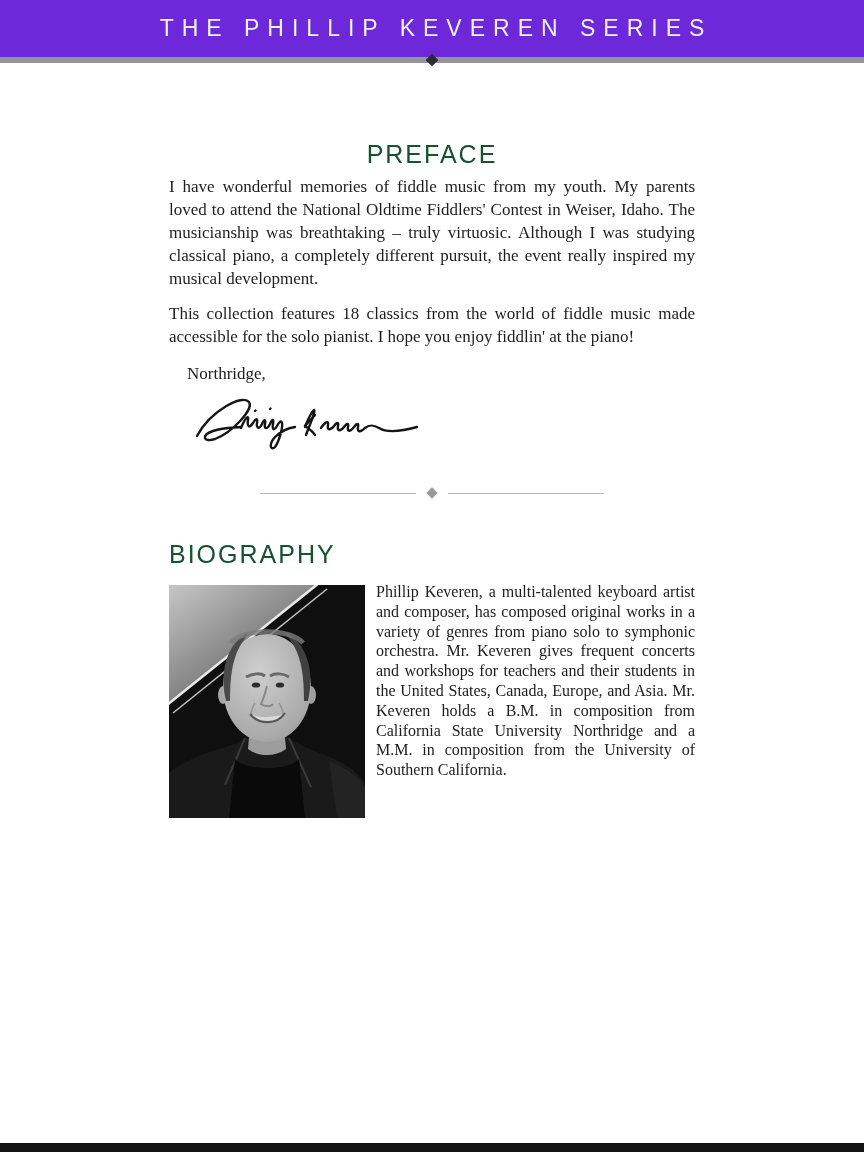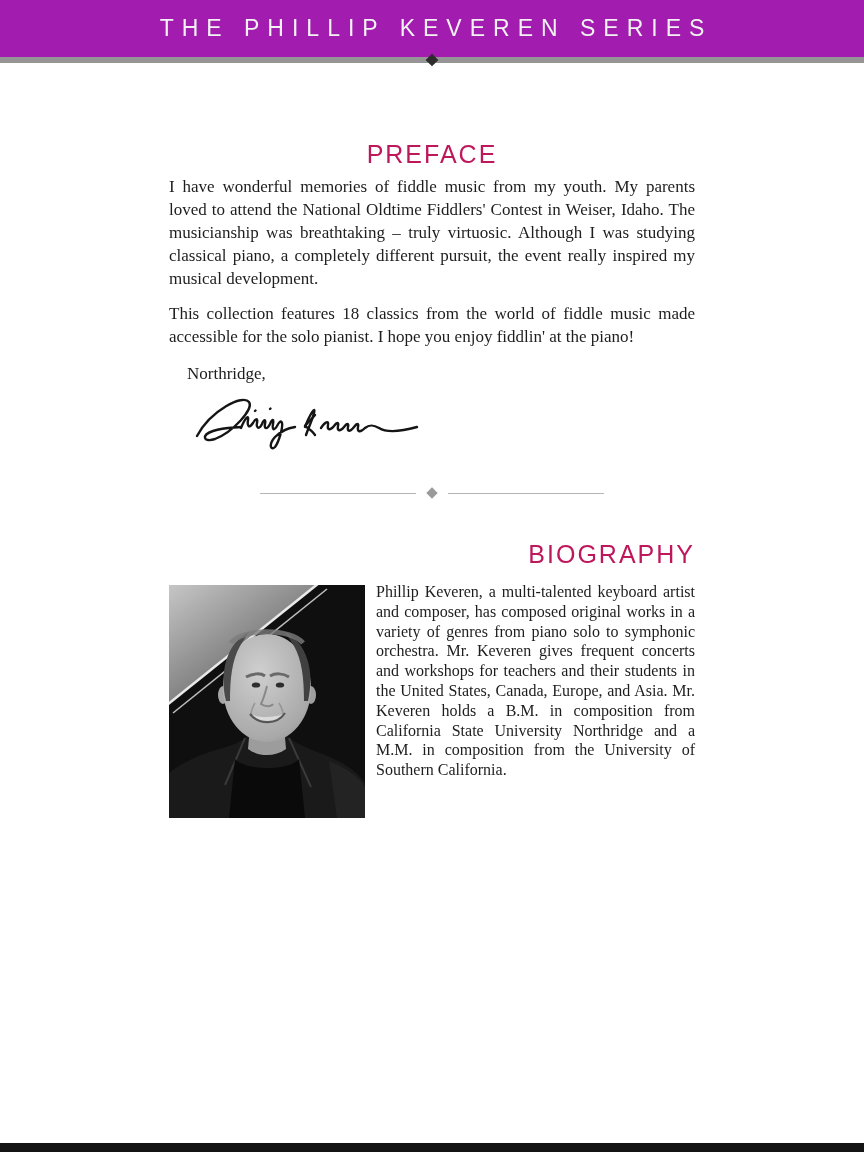--- a/index.html
+++ b/index.html
@@ -3,54 +3,54 @@
 <meta charset="utf-8">
 <style>
   html,body { margin:0; padding:0; background:#ffffff; }
   .page {
     position:relative; width:864px; height:1152px; margin:0 auto;
     background:#ffffff; overflow:hidden;
     font-family:"Liberation Serif", serif; color:#1d1d1d;
   }
   
   .band {
-    height:57px; background:#a21caf;
+    height:57px; background:#6d28d9;
     display:flex; align-items:center; justify-content:center;
   }
   .band .title {
     margin:0; color:#f2f2f2;
     font-family:"Liberation Sans", sans-serif;
     font-weight:300; font-size:23px; letter-spacing:8px; text-indent:8px;
     white-space:nowrap;
   }
   .band-rule { position:relative; height:6px; background:#959595; }
   .band-rule .orn {
     position:absolute; left:50%; top:50%; width:9px; height:9px;
     background:#2c2c2c; transform:translate(-50%,-50%) rotate(45deg);
   }
   
   .content { padding:0 169px; }
   .section-heading {
     font-family:"Liberation Sans", sans-serif; font-weight:300;
-    color:#be185d; margin:0; letter-spacing:2px; line-height:1.2;
+    color:#14532d; margin:0; letter-spacing:2px; line-height:1.2;
   }
   .preface .section-heading { font-size:25px; text-align:center; margin-top:76px; }
   .preface .para {
     font-size:17px; line-height:23px; text-align:justify;
     margin:0 0 12px 0; color:#1d1d1d;
   }
   .preface .para.first { margin-top:6px; }
   .closing { font-size:17px; margin:16px 0 0 18px; }
   .signature { display:block; margin:6px 0 0 22px; }
   
   .divider { margin:34px auto 0; width:344px; display:flex; align-items:center; }
   .divider .line { flex:1; height:1px; background:#b5b5b5; }
   .divider .dia { width:8px; height:8px; background:#9a9a9a; transform:rotate(45deg); margin:0 12px; flex:none; }
   
-  .biography .section-heading { font-size:25px; text-align:right; margin-top:42px; }
+  .biography .section-heading { font-size:25px; text-align:left; margin-top:42px; }
   .bio-row { display:flex; margin-top:16px; }
   .photo { width:196px; height:233px; flex:none; background:#0f0f0f; }
   .photo svg { display:block; }
   .bio-text {
     flex:1; margin:-3px 0 0 11px; font-size:16px; line-height:19.8px;
     text-align:justify; color:#1d1d1d;
   }
   
   .bottom-band { position:absolute; left:0; right:0; bottom:0; height:9px; background:#141414; }
 </style>

